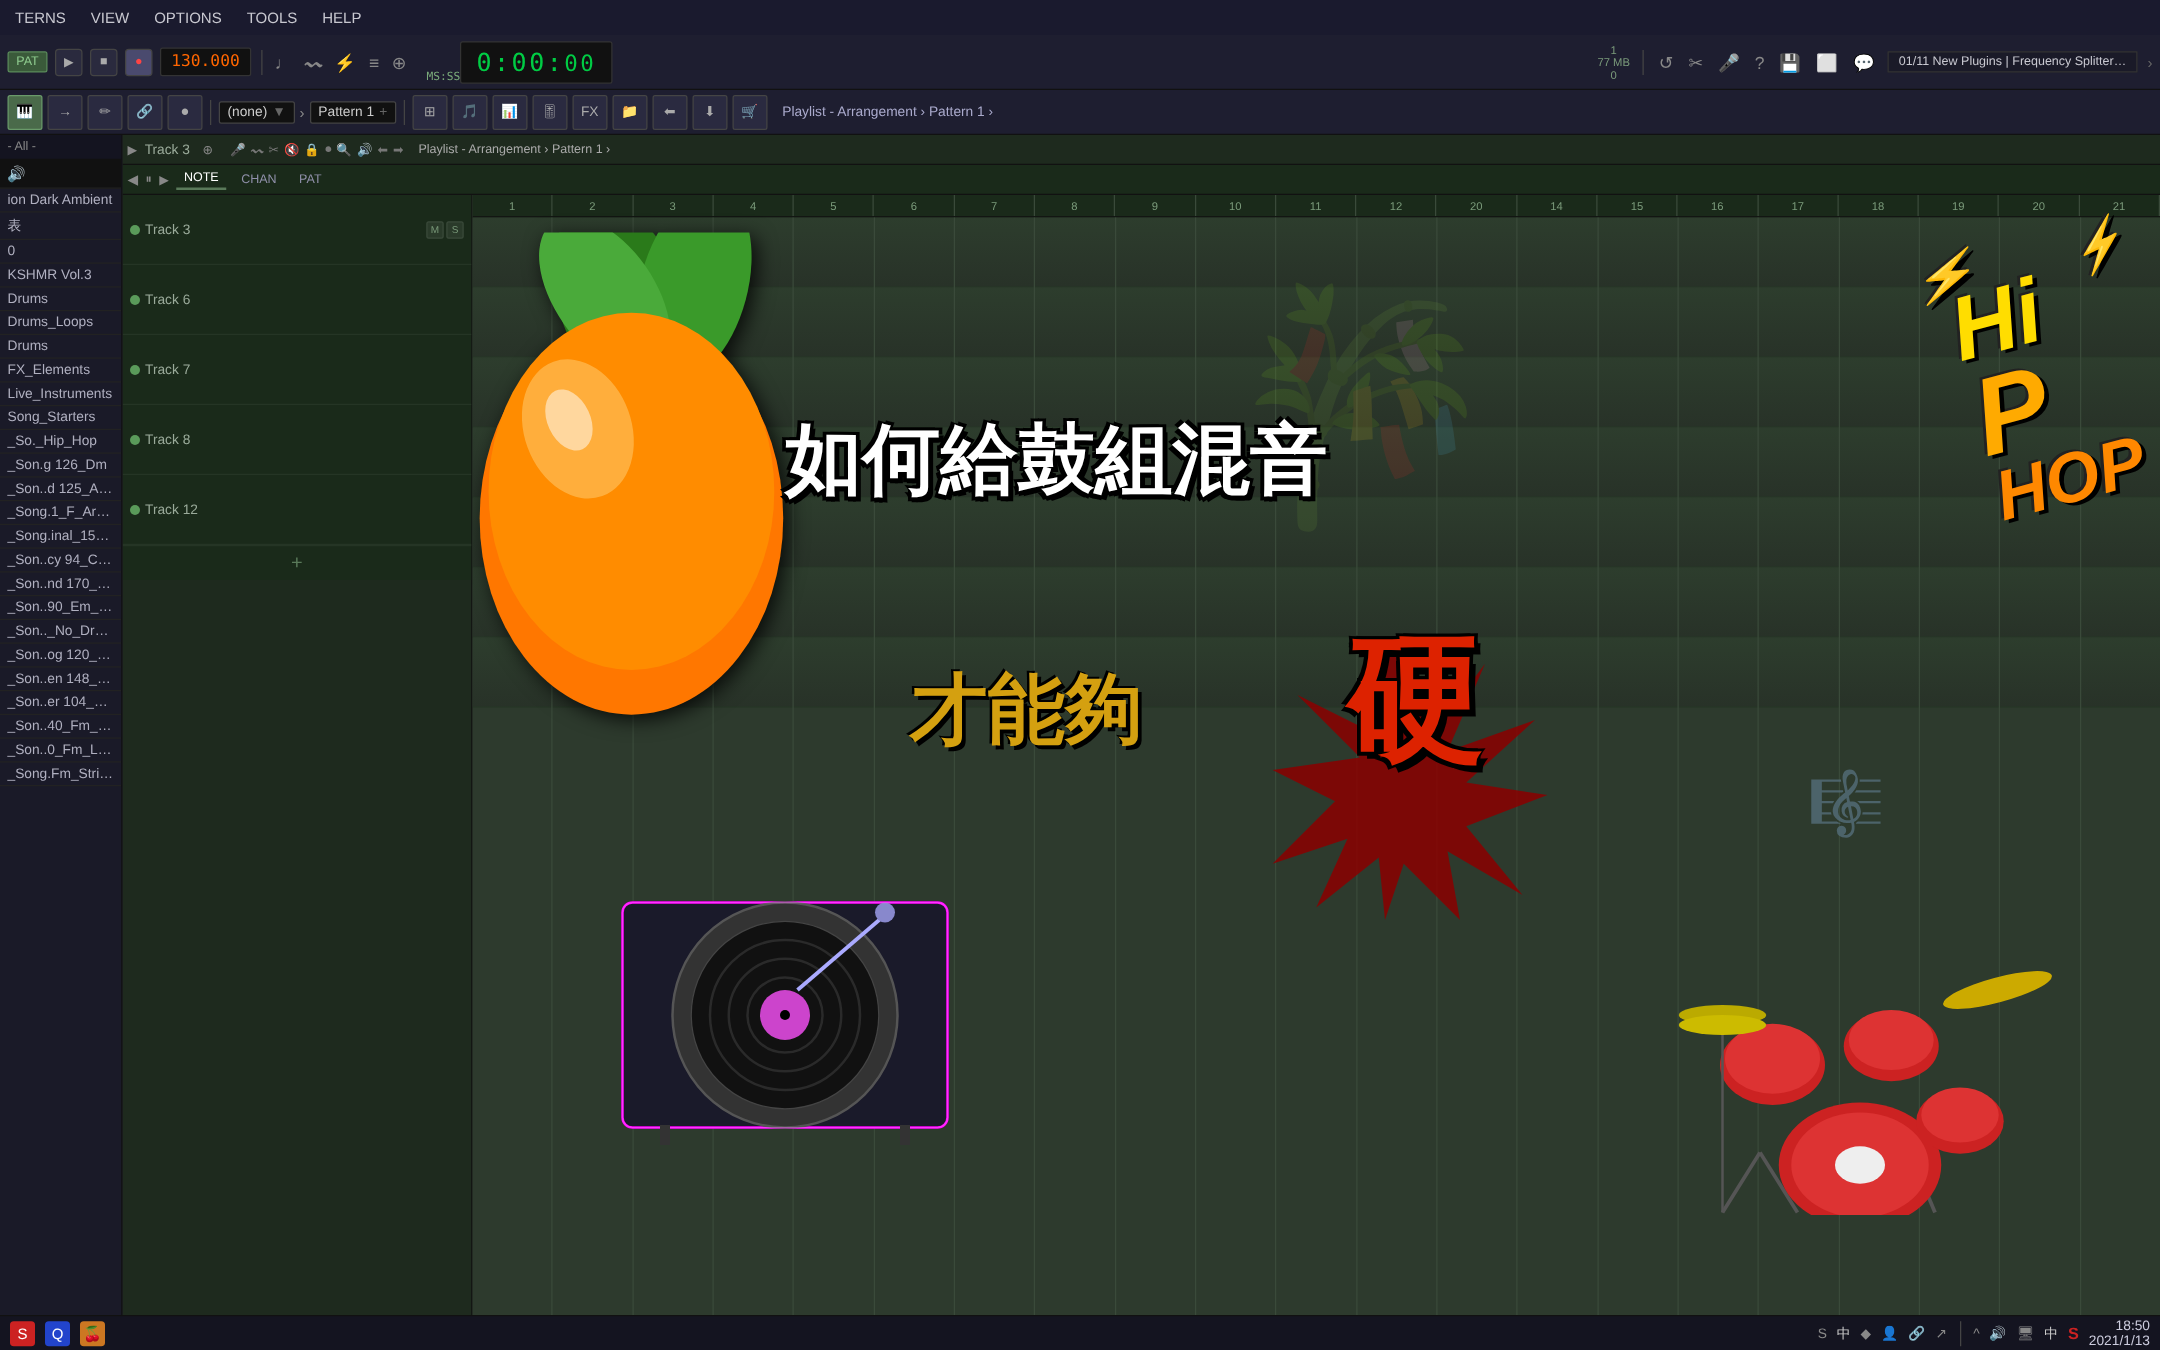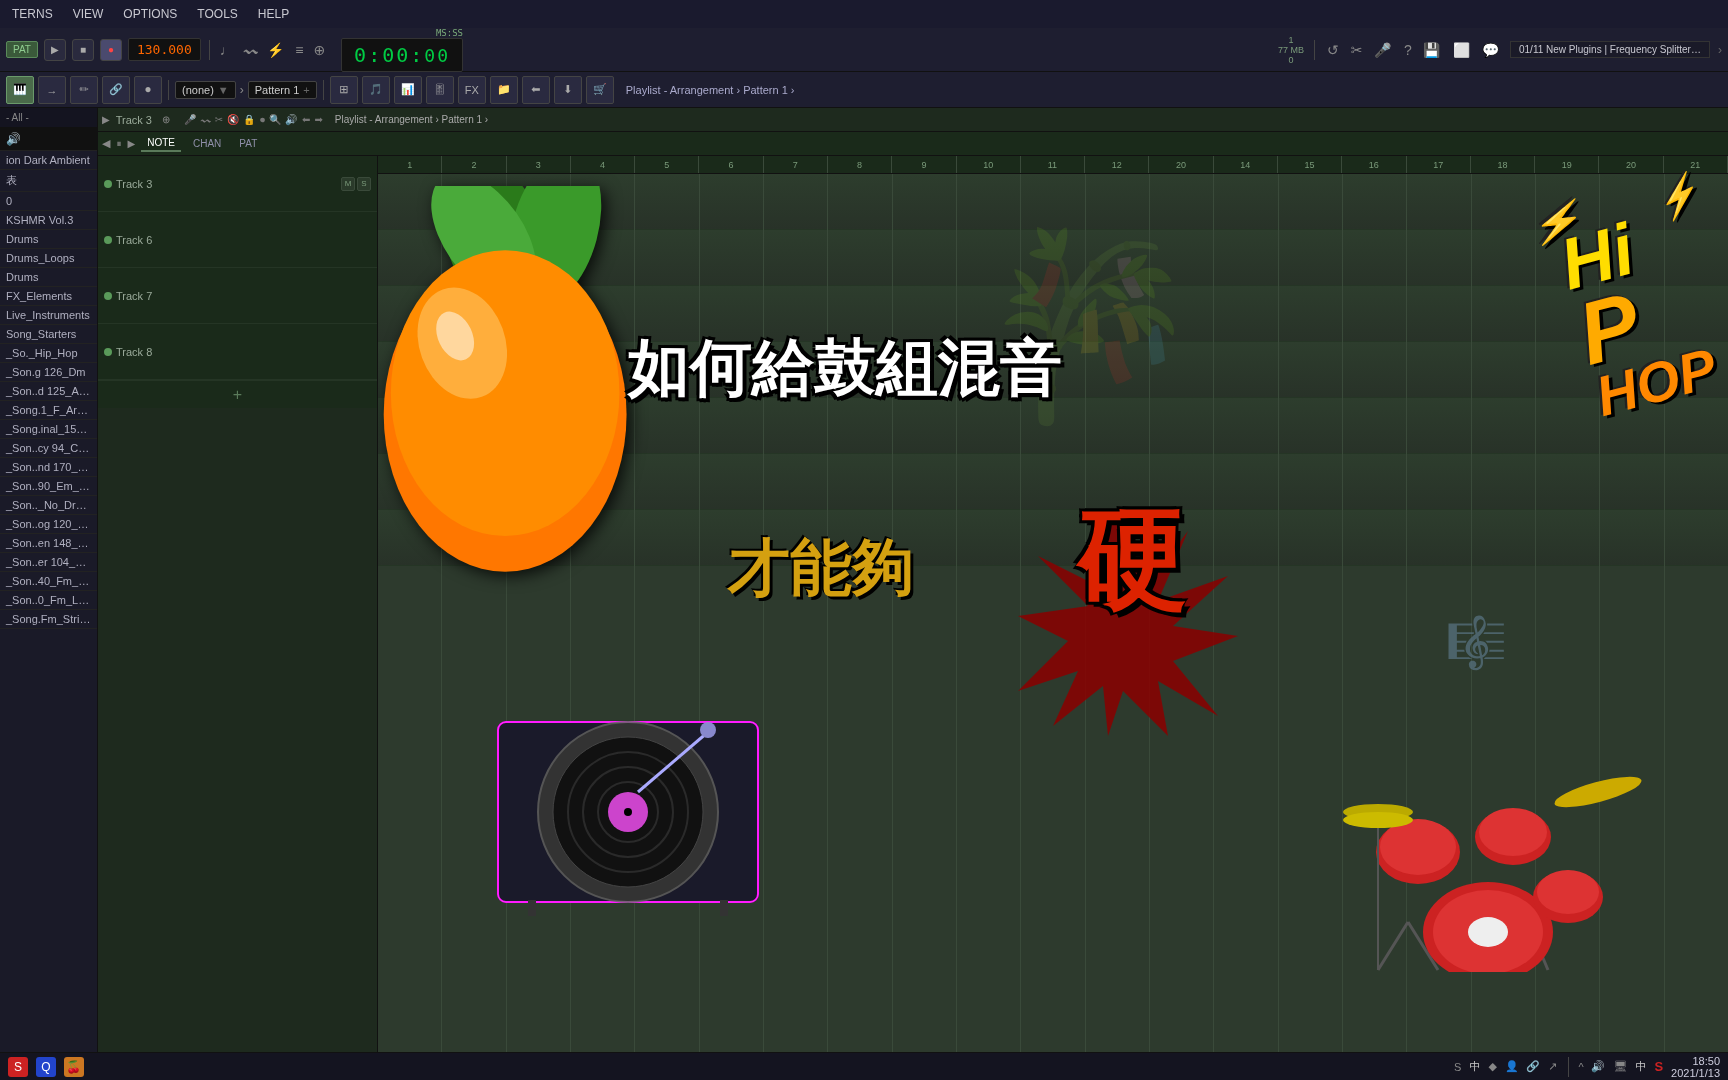--- a/index.html
+++ b/index.html
@@ -428,21 +428,21 @@
   <div class="transport-btn active" style="color:#ff4444;">●</div>
   <div class="tempo-display">130.000</div>
 
   <div class="sep"></div>
   <span class="transport-icon">♩</span>
   <span class="transport-icon">〰</span>
   <span class="transport-icon">⚡</span>
   <span class="transport-icon">≡</span>
   <span class="transport-icon">⊕</span>
 
-  <div style="display:flex; flex-direction:column; align-items:flex-end; margin-left:8px;">
+  <div style="display:flex; flex-direction:row; align-items:flex-end; margin-left:8px;">
     <div class="ms-display" style="font-size:9px; color:#7aaa7a;">MS:SS</div>
     <div class="time-display">
       <span>0:00</span>:<span style="font-size:18px;">00</span>
     </div>
   </div>
 
   <div class="sys-info">
     <div style="display:flex; flex-direction:column; align-items:center; color:#7a9a7a; font-size:9px;">
       <span>1</span>
       <span>77 MB</span>
@@ -581,20 +581,24 @@
           <span class="track-name-label">Track 6</span>
         </div>
         <div class="track-name-row">
           <div class="track-dot"></div>
           <span class="track-name-label">Track 7</span>
         </div>
         <div class="track-name-row">
           <div class="track-dot"></div>
           <span class="track-name-label">Track 8</span>
         </div>
+        <div class="track-name-row">
+          <div class="track-dot"></div>
+          <span class="track-name-label">Track 12</span>
+        </div>
         <div class="add-track-btn">+</div>
       </div>
 
       <div class="track-area" style="position:relative;">
 
         <div class="grid-ruler">
           <div class="ruler-mark">1</div>
           <div class="ruler-mark">2</div>
           <div class="ruler-mark">3</div>
           <div class="ruler-mark">4</div>

